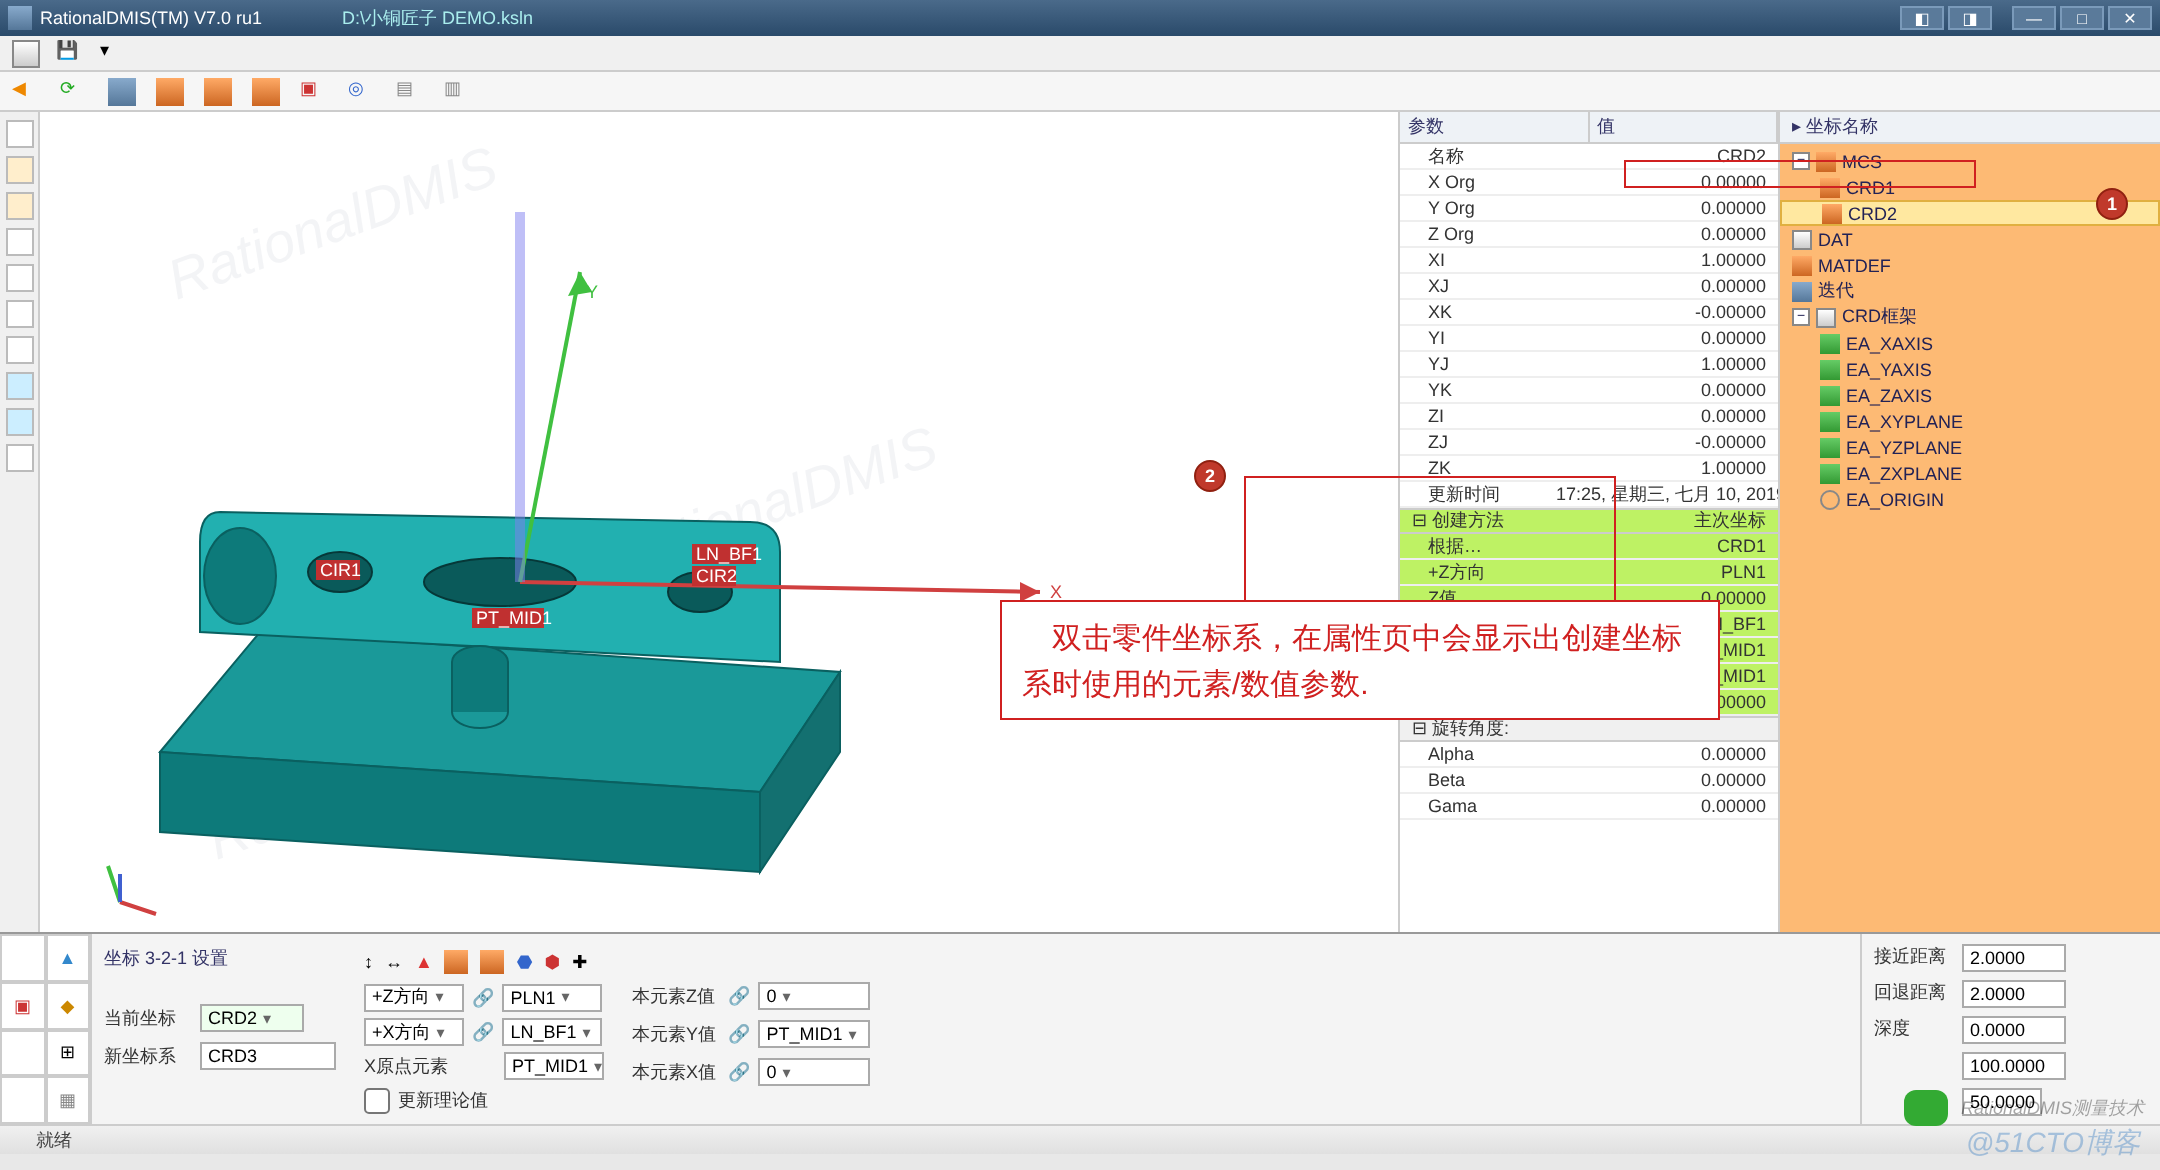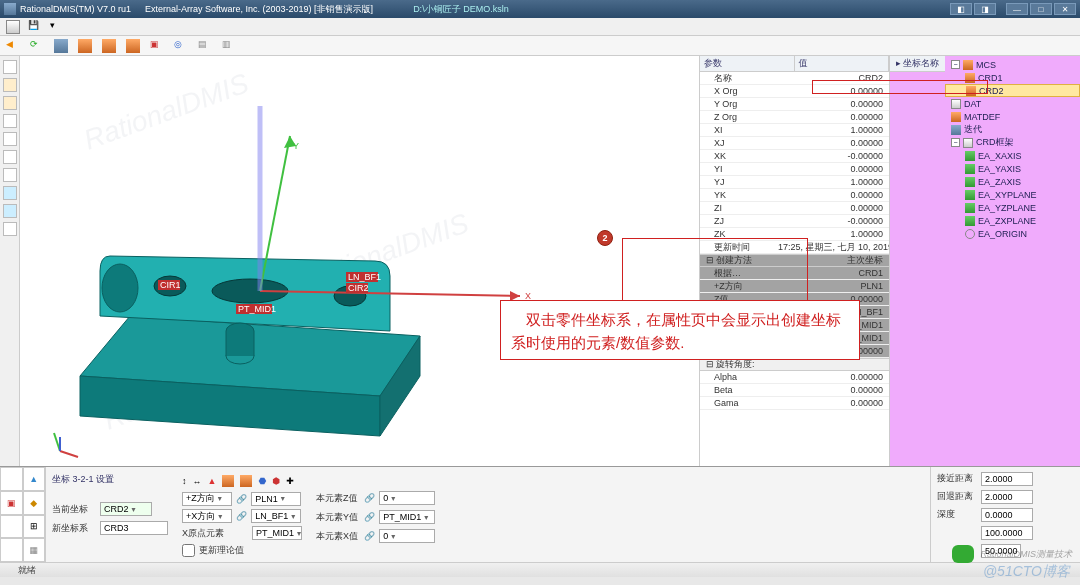--- a/index.html
+++ b/index.html
@@ -24,24 +24,24 @@
 .viewport .watermark { position: absolute; color: rgba(100,120,140,.08); font-size: 28px; font-style: italic; transform: rotate(-20deg); }
 .viewport svg { position: absolute; top: 0; left: 0; }
 
 .props { width: 190px; background: #fff; border-right: 1px solid #ccc; display: flex; flex-direction: column; }
 .props-head { display: flex; background: #eef2f6; border-bottom: 1px solid #ccc; height: 16px; }
 .props-head div { flex: 1; padding: 1px 4px; border-right: 1px solid #ccc; color: #336; }
 .props-body { flex: 1; overflow: auto; }
 .prow { display: flex; height: 13px; border-bottom: 1px solid #eee; align-items: center; }
 .prow .k { width: 78px; padding-left: 14px; color: #333; overflow: hidden; white-space: nowrap; }
 .prow .v { flex: 1; text-align: right; padding-right: 6px; color: #333; overflow: hidden; white-space: nowrap; }
-.prow.hl { background: #a3a3a3; gap: 44px; }
+.prow.hl { background: #bef264; gap: 44px; }
 .psection { background: #f0f0f0; border: 1px solid #ccc; border-left: none; border-right: none; }
 
-.tree { width: 190px; background: #f0abfc; display: flex; flex-direction: row; justify-content: space-between; }
+.tree { width: 190px; background: #fdba74; display: flex; flex-direction: column; justify-content: space-between; }
 .tree-head { background: #eef2f6; border-bottom: 1px solid #ccc; height: 16px; padding: 1px 6px; color: #336; }
 .tree-body { flex: 1; padding: 2px 0; position: relative; }
 .tnode { display: flex; align-items: center; height: 13px; padding-left: 6px; color: #225; }
 .tnode .exp { width: 9px; height: 9px; border: 1px solid #888; display: inline-flex; align-items: center; justify-content: center; margin-right: 3px; font-size: 7px; line-height: 1; background: #fff; }
 .tnode .ico { width: 10px; height: 10px; margin-right: 3px; display: inline-block; }
 .tnode.lvl1 { padding-left: 20px; }
 .tnode.sel { background: #ffe8a0; border: 1px solid #e0b040; }
 
 .badge { position: absolute; width: 16px; height: 16px; border-radius: 50%; background: #c0392b; color: #fff; display: flex; align-items: center; justify-content: center; font-size: 9px; font-weight: bold; border: 1px solid #902010; }
 
@@ -74,21 +74,20 @@
 .ico-axis{background:linear-gradient(#fa6,#c62);}
 .ico-doc{background:linear-gradient(#fff,#ccc);border:1px solid #888;}
 .ico-pen{background:linear-gradient(#6c6,#393);}
 </style>
 </head>
 <body>
 
 <div class="titlebar">
   <span class="ico ico-cube" style="width:12px;height:12px;margin-right:4px"></span>
   <span>RationalDMIS(TM) V7.0 ru1</span>
-  <span style="margin-left:14px">External-Array Software, Inc. (2003-2019) [非销售演示版]</span>
   <span class="file">D:\小铜匠子  DEMO.ksln</span>
   <span class="spacer"></span>
   <span class="winbtn">◧</span>
   <span class="winbtn">◨</span>
   <span style="width:8px"></span>
   <span class="winbtn">—</span>
   <span class="winbtn">□</span>
   <span class="winbtn">✕</span>
 </div>
 

